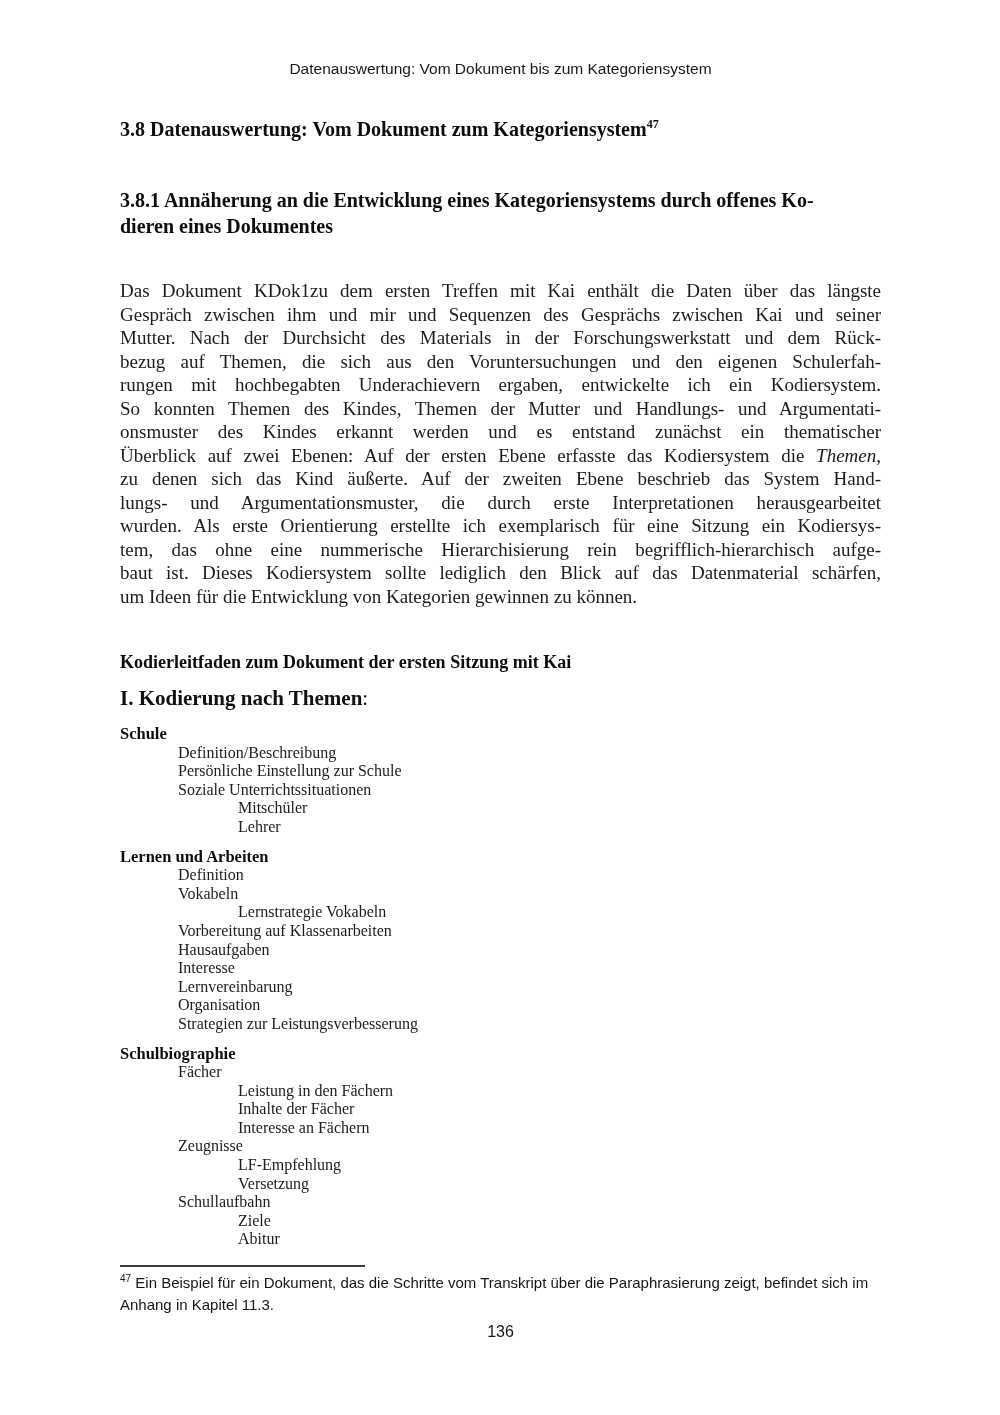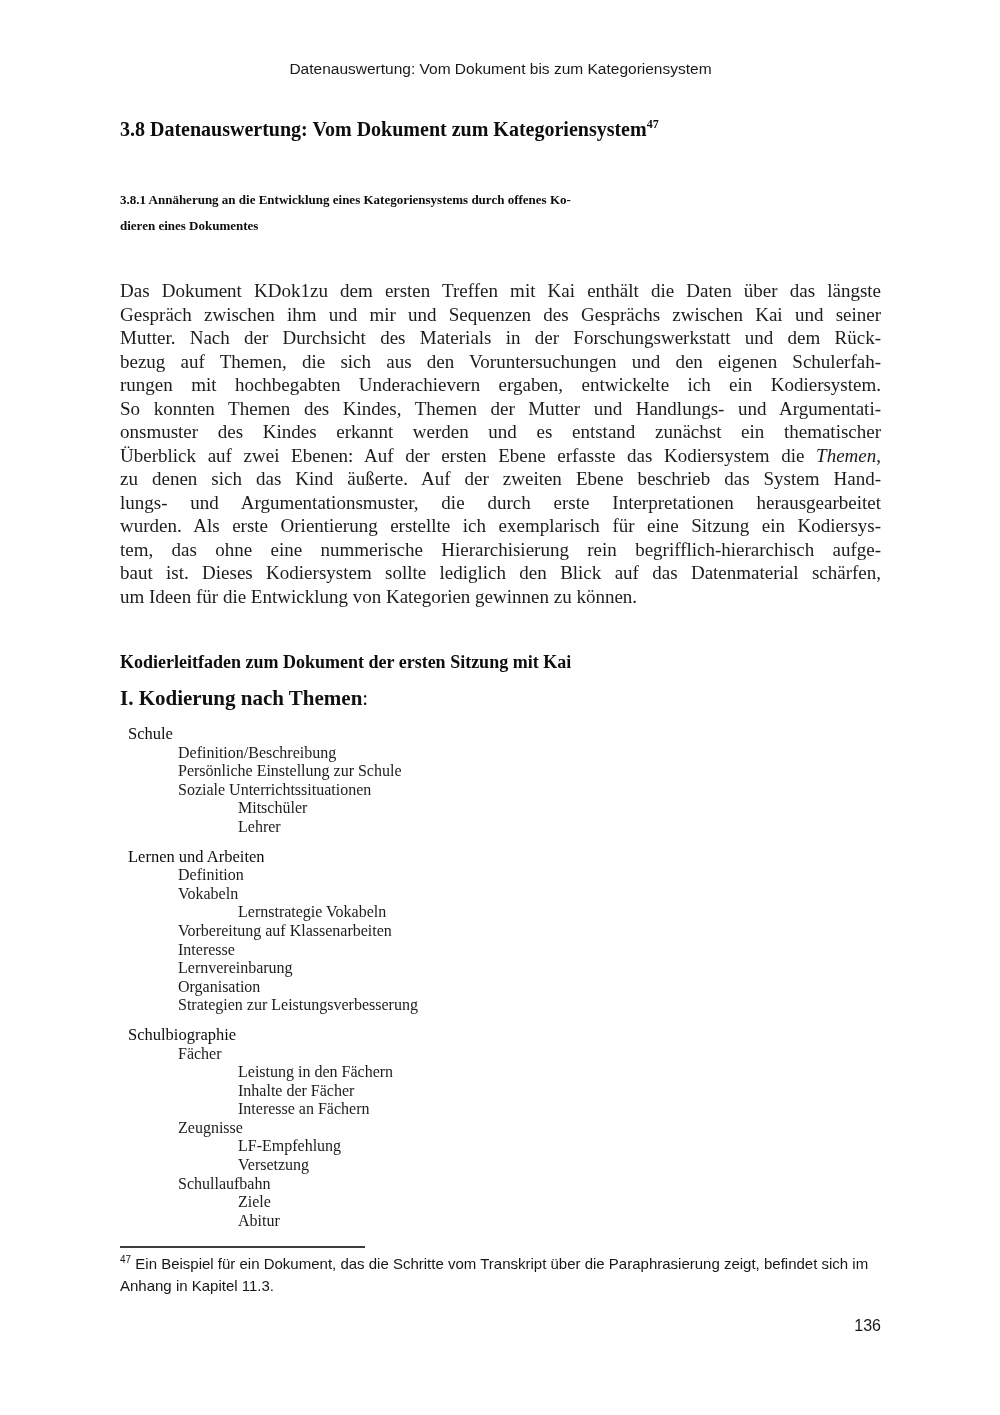--- a/index.html
+++ b/index.html
@@ -24,21 +24,21 @@
   }
   .h38 {
     font-weight: bold;
     font-size: 20px;
     margin-top: 40px;
     color: #0d0d0d;
   }
   .h38 sup { font-size: 12px; line-height: 0; }
   .h381 {
     font-weight: bold;
-    font-size: 13px;
+    font-size: 20px;
     line-height: 26px;
     margin-top: 46px;
     color: #0d0d0d;
   }
   .para {
     margin-top: 40px;
     font-size: 19px;
     line-height: 23.5px;
     width: 761px;
     color: #1c1c1c;
@@ -63,25 +63,24 @@
   .kodier-sub {
     font-weight: bold;
     font-size: 21px;
     margin-top: 13px;
     color: #111;
   }
   .kodier-sub .colon { font-weight: normal; }
   .group { margin-top: 14px; }
   .group + .group { margin-top: 11px; }
   .group-header {
-    font-weight: normal;
+    font-weight: bold;
     font-size: 16.5px;
     line-height: 18.6px;
     color: #0d0d0d;
-    margin-left: 8px;
   }
   .item {
     font-size: 16px;
     line-height: 18.6px;
     color: #1c1c1c;
   }
   .lvl1 { padding-left: 58px; }
   .lvl2 { padding-left: 118px; }
   .footnote-sep {
     border: none;
@@ -93,22 +92,22 @@
     font-family: "Liberation Sans", sans-serif;
     font-size: 15px;
     line-height: 22px;
     width: 761px;
     color: #161616;
   }
   .footnote sup { font-size: 10px; line-height: 0; }
   .page-number {
     font-family: "Liberation Sans", sans-serif;
     font-size: 16px;
-    text-align: right;
-    margin-top: 20px;
+    text-align: center;
+    margin-top: 7px;
     color: #161616;
   }
 </style>
 </head>
 <body>
 
 <div class="page">
 
   <div class="running-header">Datenauswertung: Vom Dokument bis zum Kategoriensystem</div>
 
@@ -148,20 +147,21 @@
     <div class="item lvl2">Mitschüler</div>
     <div class="item lvl2">Lehrer</div>
   </div>
 
   <div class="group">
     <div class="group-header">Lernen und Arbeiten</div>
     <div class="item lvl1">Definition</div>
     <div class="item lvl1">Vokabeln</div>
     <div class="item lvl2">Lernstrategie Vokabeln</div>
     <div class="item lvl1">Vorbereitung auf Klassenarbeiten</div>
+    <div class="item lvl1">Hausaufgaben</div>
     <div class="item lvl1">Interesse</div>
     <div class="item lvl1">Lernvereinbarung</div>
     <div class="item lvl1">Organisation</div>
     <div class="item lvl1">Strategien zur Leistungsverbesserung</div>
   </div>
 
   <div class="group">
     <div class="group-header">Schulbiographie</div>
     <div class="item lvl1">Fächer</div>
     <div class="item lvl2">Leistung in den Fächern</div>

